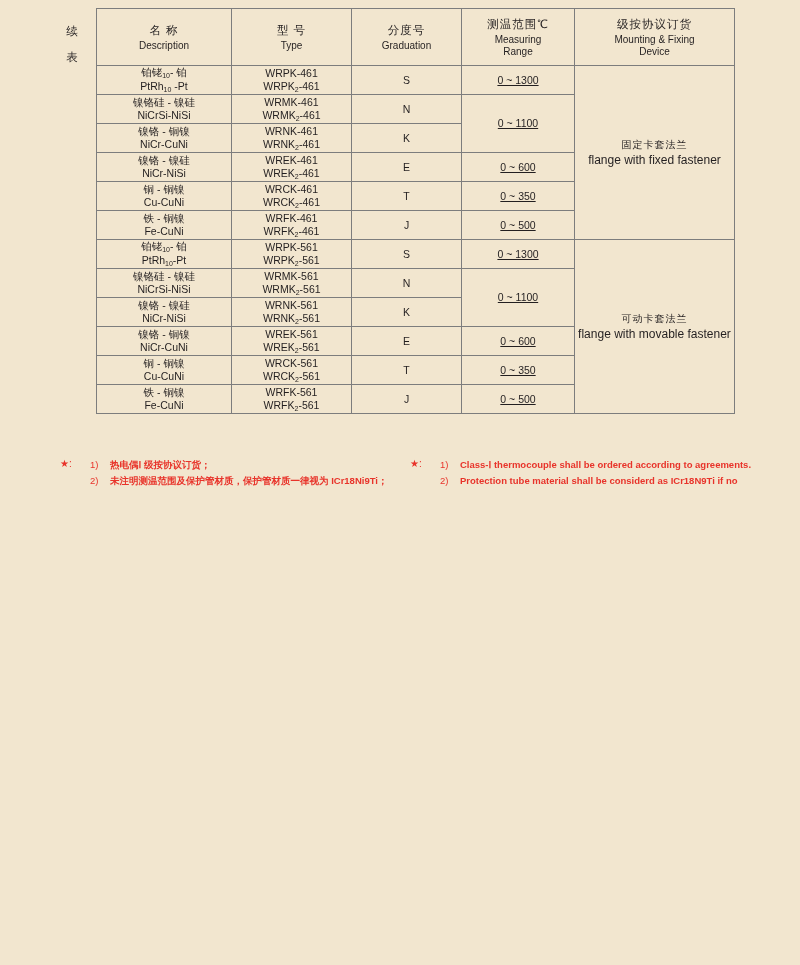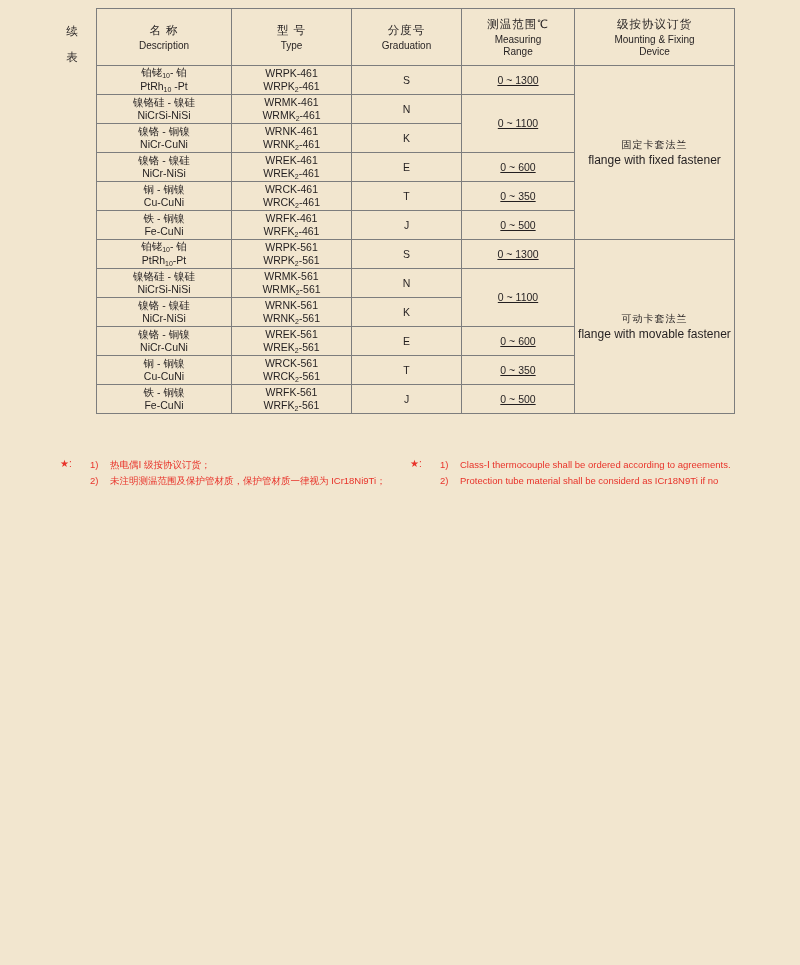--- a/index.html
+++ b/index.html
@@ -149,21 +149,21 @@
     font-size: 9.5px;
     line-height: 14px;
     margin-bottom: 2px;
     padding-left: 20px;
   }
   .note-num {
     position: absolute;
     left: 0;
     top: 0;
   }
-  .note-text { display: block; }
+  .note-text { display: block; font-weight: bold; }
 </style>
 </head>
 <body>
 
 <div class="page">
 
   <div class="cont-label">
     <div>续</div>
     <div>表</div>
   </div>

